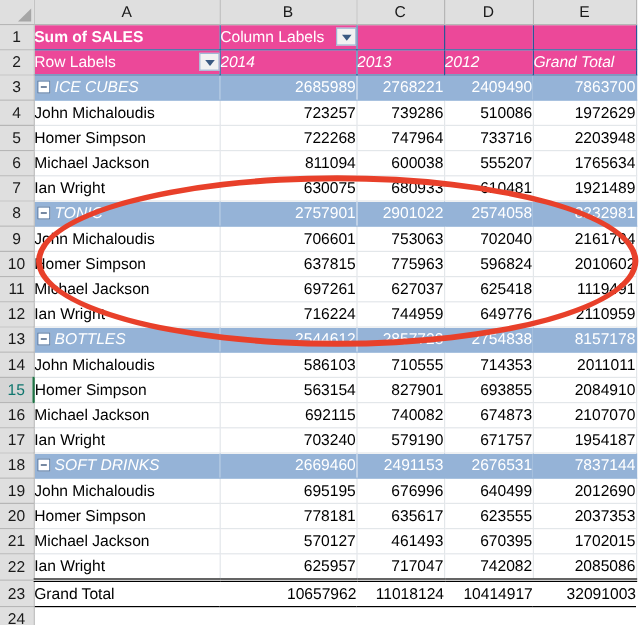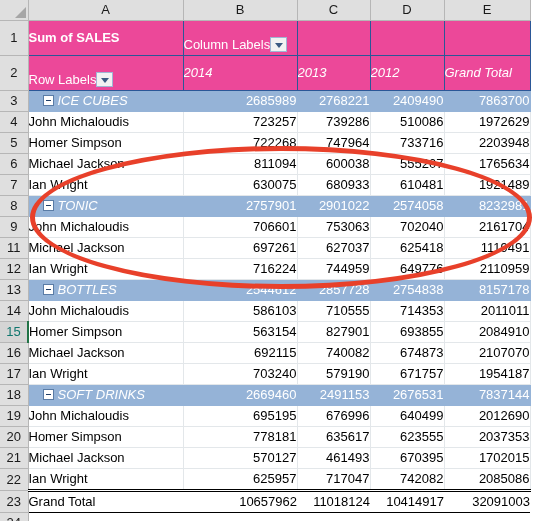--- a/index.html
+++ b/index.html
@@ -102,21 +102,21 @@
   .catband {
     background: #95b3d7;
     color: #ffffff;
     border-right: 1px solid #95b3d7;
     border-bottom: 1px solid #95b3d7;
     padding: 0 4px;
   }
   .catband.num { text-align: right; }
   .catlabel {
     font-style: italic;
-    padding-left: 14px;
+    padding-left: 2px;
   }
   .catlabel .minus {
     display: inline-block;
     width: 11px; height: 11px;
     background: #ffffff;
     border: 1px solid #5a7ca6;
     position: relative;
     vertical-align: middle;
     margin-right: 4px;
     top: -1px;
@@ -158,22 +158,22 @@
     position: absolute;
     left: 4px; top: 5px;
     width: 0; height: 0;
     border-left: 4px solid transparent;
     border-right: 4px solid transparent;
     border-top: 5px solid #3b5a82;
   }
   .lbl-with-dd {
     display: flex;
     align-items: center;
+    justify-content: space-between;
     height: 20px;
-    margin-top: 14px;
   }
 
   
   .annot-oval {
     position: absolute;
     border: 5px solid #e8402a;
     border-radius: 50% / 50%;
     pointer-events: none;
     background: transparent;
   }
@@ -292,20 +292,28 @@
     </tr>
     <tr>
       <td class="rowhdr">9</td>
       <td class="cell member">John Michaloudis</td>
       <td class="cell num">706601</td>
       <td class="cell num">753063</td>
       <td class="cell num">702040</td>
       <td class="cell num">2161704</td>
     </tr>
     <tr>
+      <td class="rowhdr">10</td>
+      <td class="cell member">Homer Simpson</td>
+      <td class="cell num">637815</td>
+      <td class="cell num">775963</td>
+      <td class="cell num">596824</td>
+      <td class="cell num">2010602</td>
+    </tr>
+    <tr>
       <td class="rowhdr">11</td>
       <td class="cell member">Michael Jackson</td>
       <td class="cell num">697261</td>
       <td class="cell num">627037</td>
       <td class="cell num">625418</td>
       <td class="cell num">1119491</td>
     </tr>
     <tr>
       <td class="rowhdr">12</td>
       <td class="cell member">Ian Wright</td>

